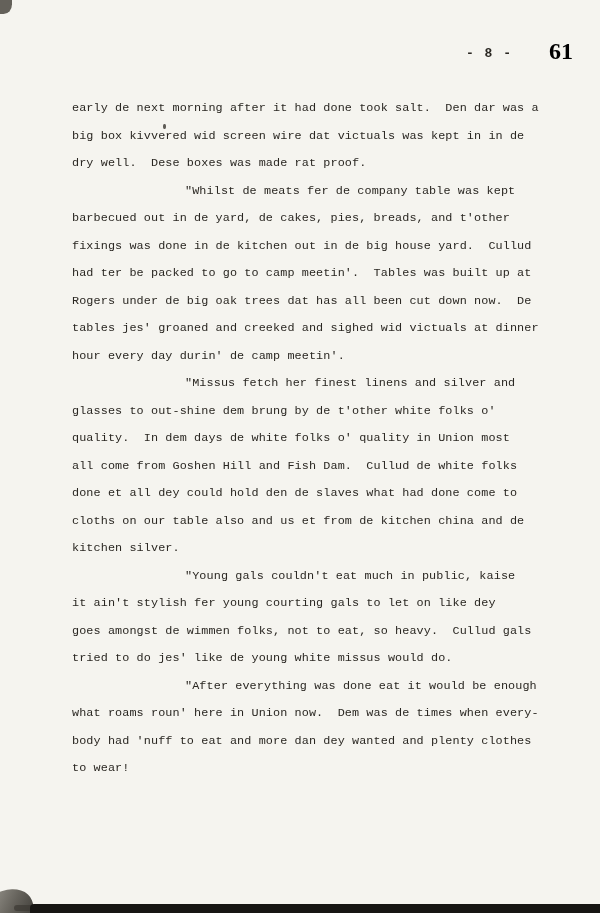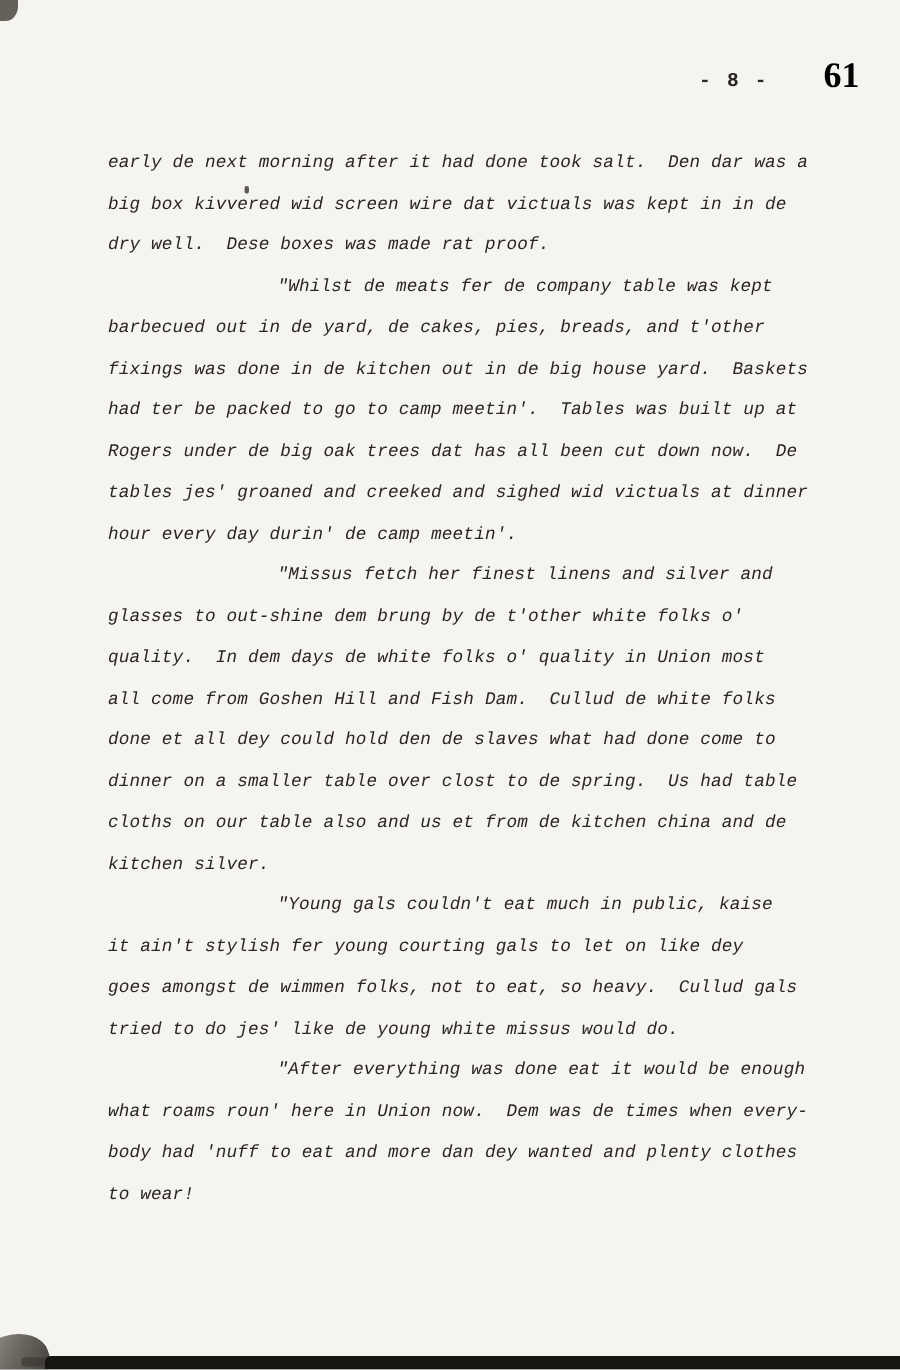--- a/index.html
+++ b/index.html
@@ -42,21 +42,20 @@
     top: 95px;
     left: 72px;
     width: 480px;
     font-size: 11.8px;
     line-height: 27.5px;
     color: #2a2722;
   }
   .line {
     white-space: pre;
     letter-spacing: 0.1px;
-    font-style: italic;
   }
   .line.indented {
     padding-left: 113px;
   }
   
   .artifact {
     position: absolute;
     pointer-events: none;
   }
   .speck-top-left {
@@ -113,31 +112,30 @@
   <span class="page-marker">- 8 -</span>
 
   <span class="page-number">61</span>
 
   <div class="doc-body" id="doc-body">
       <div class="line">early de next morning after it had done took salt.  Den dar was a</div>
       <div class="line">big box kivvered wid screen wire dat victuals was kept in in de</div>
       <div class="line">dry well.  Dese boxes was made rat proof.</div>
       <div class="line indented">"Whilst de meats fer de company table was kept</div>
       <div class="line">barbecued out in de yard, de cakes, pies, breads, and t'other</div>
-      <div class="line">fixings was done in de kitchen out in de big house yard.  Baskets</div>
+      <div class="line">fixings was done in de kitchen out in de big house yard.  Cullud</div>
       <div class="line">had ter be packed to go to camp meetin'.  Tables was built up at</div>
       <div class="line">Rogers under de big oak trees dat has all been cut down now.  De</div>
       <div class="line">tables jes' groaned and creeked and sighed wid victuals at dinner</div>
       <div class="line">hour every day durin' de camp meetin'.</div>
       <div class="line indented">"Missus fetch her finest linens and silver and</div>
       <div class="line">glasses to out-shine dem brung by de t'other white folks o'</div>
       <div class="line">quality.  In dem days de white folks o' quality in Union most</div>
       <div class="line">all come from Goshen Hill and Fish Dam.  Cullud de white folks</div>
       <div class="line">done et all dey could hold den de slaves what had done come to</div>
-      <div class="line">dinner on a smaller table over clost to de spring.  Us had table</div>
       <div class="line">cloths on our table also and us et from de kitchen china and de</div>
       <div class="line">kitchen silver.</div>
       <div class="line indented">"Young gals couldn't eat much in public, kaise</div>
       <div class="line">it ain't stylish fer young courting gals to let on like dey</div>
       <div class="line">goes amongst de wimmen folks, not to eat, so heavy.  Cullud gals</div>
       <div class="line">tried to do jes' like de young white missus would do.</div>
       <div class="line indented">"After everything was done eat it would be enough</div>
       <div class="line">what roams roun' here in Union now.  Dem was de times when every-</div>
       <div class="line">body had 'nuff to eat and more dan dey wanted and plenty clothes</div>
       <div class="line">to wear!</div>

